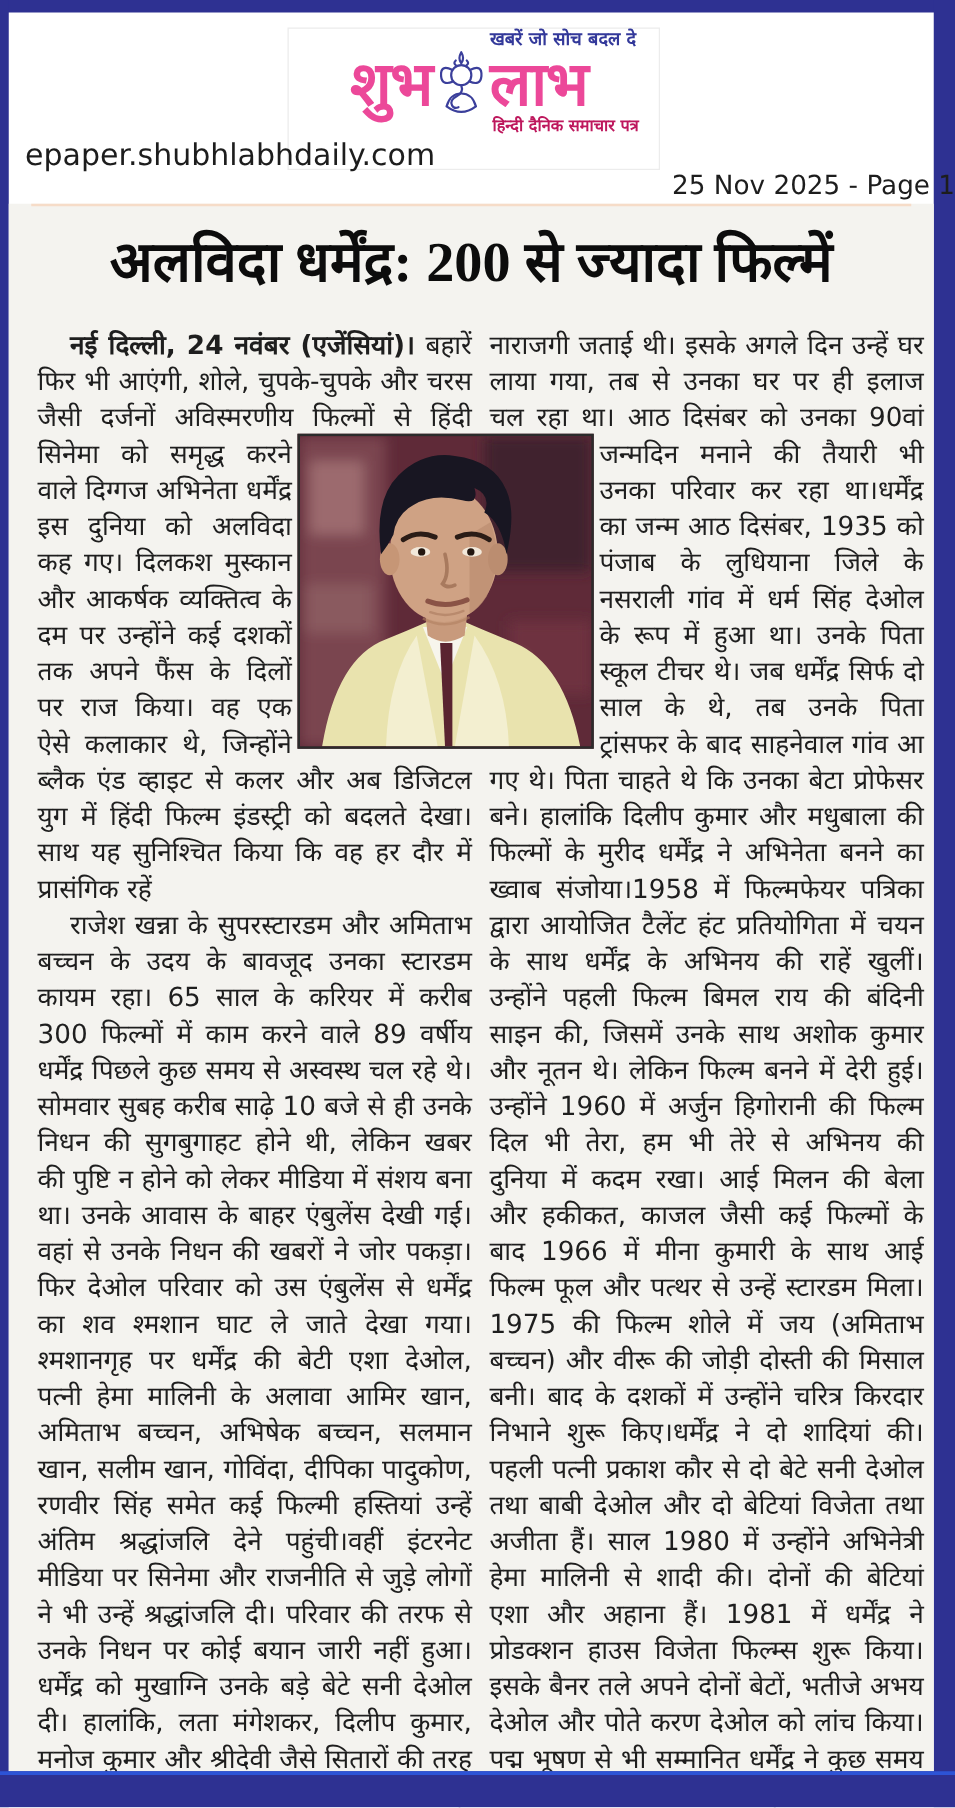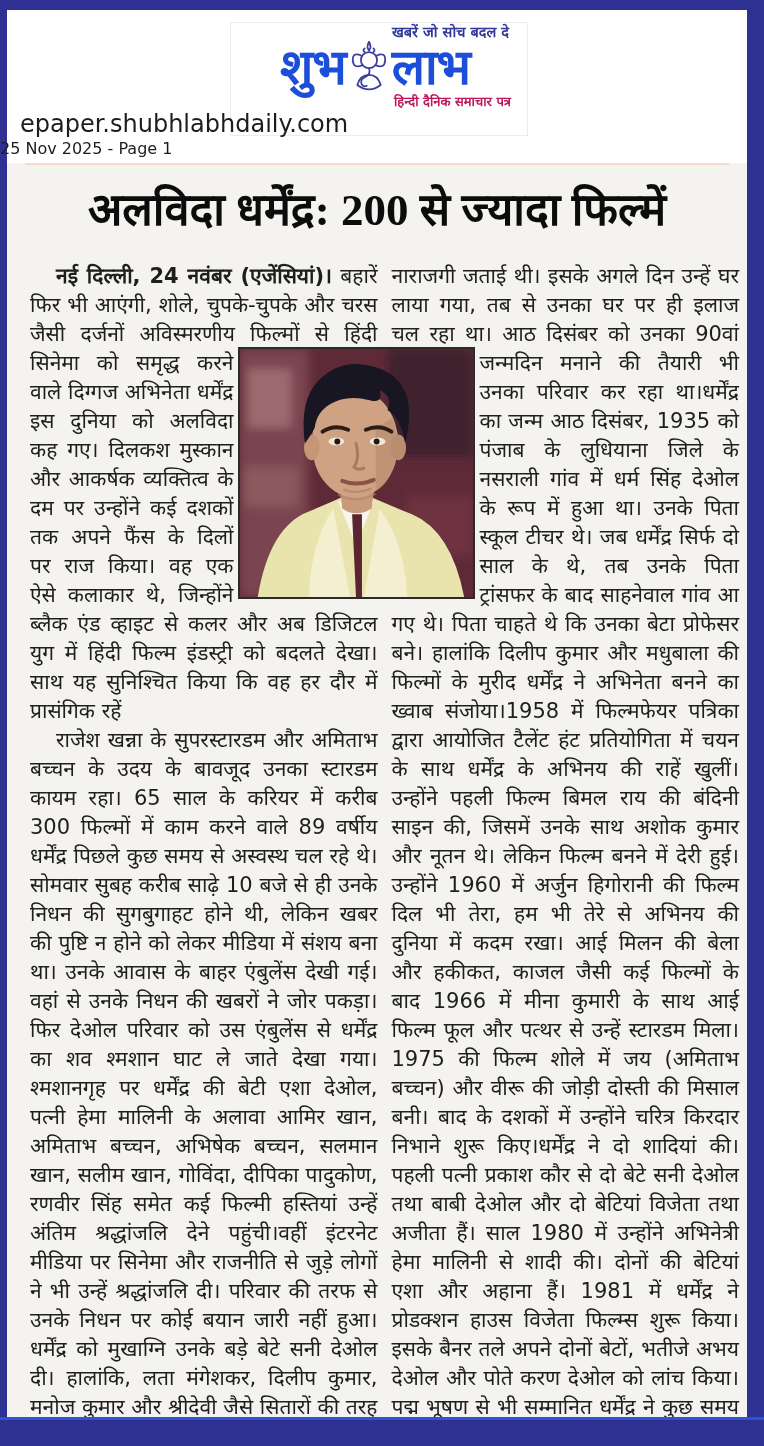--- a/index.html
+++ b/index.html
@@ -8,27 +8,27 @@
   
   .frame-top{position:absolute;top:0;left:0;right:0;height:10px;background:#2e3192;}
   .frame-left{position:absolute;top:0;left:0;bottom:0;width:7px;background:#2e3192;}
   .frame-right{position:absolute;top:0;right:0;bottom:0;width:17px;background:#2e3192;}
   .frame-bottom{position:absolute;left:0;right:0;bottom:0;height:26px;background:#2e3192;border-top:3px solid #2d54d6;}
   
   .logo-box{position:absolute;left:230px;top:10px;width:298px;height:114px;background:#fff;
             border:1px solid #ececec;box-sizing:border-box;padding:1px 16px 0 8px;margin-top:12px;}
   .logo-tagline{text-align:right;color:#33399a;font-weight:bold;font-size:14.5px;line-height:17px;padding-right:2px;}
   .logo-row{display:flex;align-items:center;justify-content:center;gap:1px;margin-top:-2px;}
-  .logo-word{color:#1d4ed8;font-size:49px;font-weight:800;line-height:52px;
+  .logo-word{color:#ec4899;font-size:49px;font-weight:800;line-height:52px;
              font-family:"Liberation Serif",serif;letter-spacing:-1px;}
   .logo-sub{text-align:right;color:#be185d;font-weight:bold;font-size:13px;line-height:15px;margin-top:-3px;}
   .site-url{position:absolute;top:112px;left:0;width:100%;text-align:left;
             font-size:24px;line-height:25px;color:#1d1d1d;margin-left:20px;}
-  .page-date{position:absolute;top:136px;left:0;width:100%;text-align:left;
-             font-size:16px;line-height:25px;color:#1d1d1d;}
+  .page-date{position:absolute;top:136px;left:0;width:100%;text-align:right;
+             font-size:21px;line-height:25px;color:#1d1d1d;}
   
   .article{position:absolute;left:7px;right:17px;top:163px;bottom:26px;background:#f4f3ef;}
   .article-topline{height:2px;background:#f6dcc8;margin:0 18px;}
   .headline{text-align:center;font-weight:700;color:#0c0c0c;font-size:45px;line-height:70px;
             margin:10px 10px 0 10px;font-family:"Liberation Serif",serif;}
   .body-region{position:relative;margin:17px 8px 0 23px;display:flex;gap:14px;}
   .col{flex:1;min-width:0;text-align:justify;font-size:21px;line-height:29px;color:#1e1e1e;}
   .col p{margin:0;text-indent:26px;}
   .col p.no-indent{text-indent:0;}
   .dateline{font-weight:bold;}

